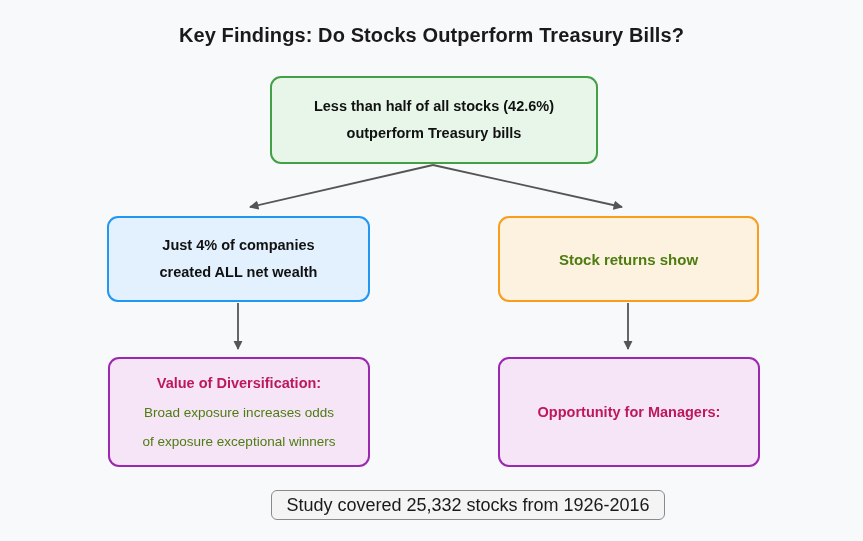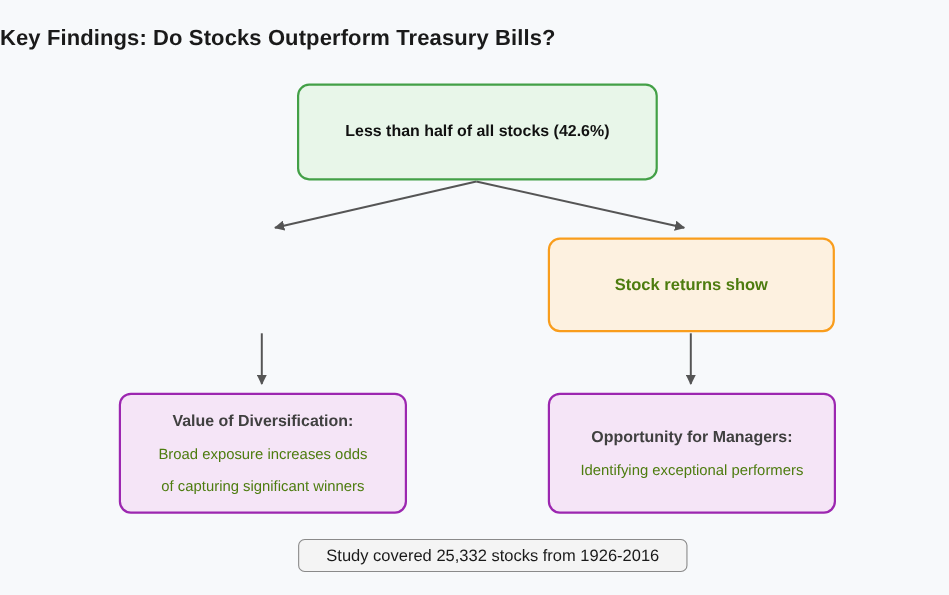--- a/index.html
+++ b/index.html
@@ -23,20 +23,21 @@
     left: 0;
     top: 0;
     width: 863px;
     height: 541px;
   }
   .title {
     position: absolute;
     left: 0;
     top: 24px;
     width: 863px;
+    text-align: center;
     font-size: 20px;
     font-weight: bold;
     color: #1a1a1a;
     letter-spacing: 0.1px;
   }
   .node {
     position: absolute;
     box-sizing: border-box;
     border-radius: 11px;
     border-width: 2px;
@@ -104,43 +105,43 @@
     left: 108px;
     width: 262px;
   }
   .node-purple-right {
     left: 498px;
     width: 262px;
   }
   .node-purple .line-head {
     font-size: 14.5px;
     font-weight: bold;
-    color: #404040;
+    color: #be185d;
     line-height: 30px;
   }
   .node-purple .line-body {
     font-size: 13.5px;
     font-weight: normal;
     color: #4d7c0f;
     line-height: 29px;
   }
   .footer-note {
     position: absolute;
     left: 271px;
     top: 490px;
-    width: 354px;
+    width: 394px;
     height: 30px;
     box-sizing: border-box;
     border: 1px solid #8a8a8a;
     border-radius: 6px;
     background: #f4f4f4;
     display: flex;
     align-items: center;
     justify-content: center;
-    font-size: 15px;
+    font-size: 18px;
     color: #1a1a1a;
     z-index: 2;
   }
 </style>
 </head>
 <body>
 
 <div id="canvas">
 
   <div class="title">Key Findings: Do Stocks Outperform Treasury Bills?</div>
@@ -160,35 +161,39 @@
     <g>
       <path d="M 238 303 L 238 349" stroke="#555555" stroke-width="1.8" fill="none" marker-end="url(#arrowhead)"></path>
     </g>
     <g>
       <path d="M 628 303 L 628 349" stroke="#555555" stroke-width="1.8" fill="none" marker-end="url(#arrowhead)"></path>
     </g>
   </svg>
 
   <div class="node node-green">
     <span class="line">Less than half of all stocks (42.6%)</span>
+    <span class="line">outperform Treasury bills</span>
   </div>
 
+  <div class="node node-blue">
+    <span class="line">Just 4% of companies</span>
+    <span class="line">created ALL net wealth</span>
+  </div>
 
   <div class="node node-orange">
     <span class="line">Stock returns show</span>
   </div>
 
   <div class="node node-purple node-purple-left">
     <span class="line line-head">Value of Diversification:</span>
     <span class="line line-body">Broad exposure increases odds</span>
-    <span class="line line-body">of capturing significant winners</span>
+    <span class="line line-body">of exposure exceptional winners</span>
   </div>
 
   <div class="node node-purple node-purple-right">
     <span class="line line-head">Opportunity for Managers:</span>
-    <span class="line line-body">Identifying exceptional performers</span>
   </div>
 
   <div class="footer-note">
     <span>Study covered 25,332 stocks from 1926-2016</span>
   </div>
 
 </div>
 
 </body></html>

